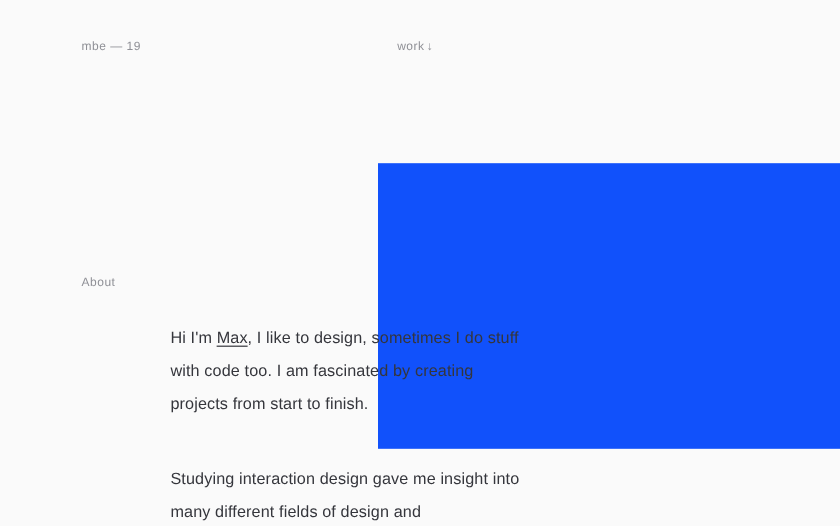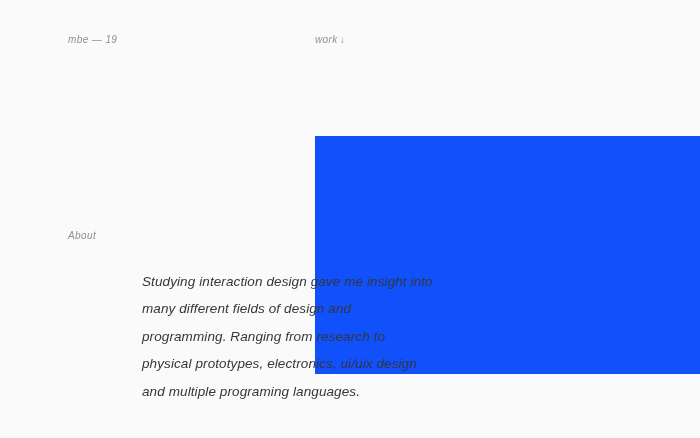--- a/index.html
+++ b/index.html
@@ -1,31 +1,31 @@
 <!DOCTYPE html>
 <html><head>
 <meta charset="utf-8">
 <style>
-  * { margin: 0; padding: 0; box-sizing: border-box; font-style: italic; }
+  * { margin: 0; padding: 0; box-sizing: border-box; }
   html, body { width: 700px; height: 438px; }
   body {
     position: relative;
     overflow: hidden;
     background: #fafafa;
     font-family: "Liberation Sans", sans-serif;
   }
   .small-label {
     position: absolute;
     font-size: 10px;
     letter-spacing: 0.4px;
     color: #8f9096;
     text-decoration: none;
   }
   .brand { left: 68px; top: 34px; }
-  .nav-work { left: 315px; top: 34px; cursor: pointer; }
+  .nav-work { left: 331px; top: 34px; cursor: pointer; }
   .nav-work .arrow { margin-left: 2px; }
   .blue-panel {
     position: absolute;
     left: 315px;
     top: 136px;
     width: 385px;
     height: 238px;
     background: #1151fb;
     z-index: 1;
   }
@@ -55,18 +55,21 @@
 
 <div class="small-label brand">mbe — 19</div>
 
 <a class="small-label nav-work"><span>work</span><span class="arrow">↓</span></a>
 
 <div class="blue-panel"></div>
 
 <div class="small-label about-label">About</div>
 
 <div class="about-text">
+  <p class="p1"><span>Hi I'm </span><a>Max</a><span>, I like to design, sometimes I do stuff
+with code too. I am fascinated by creating
+projects from start to finish.</span></p>
   <p class="p2">Studying interaction design gave me insight into
 many different fields of design and
 programming. Ranging from research to
 physical prototypes, electronics, ui/uix design
 and multiple programing languages.</p>
 </div>
 
 </body></html>

